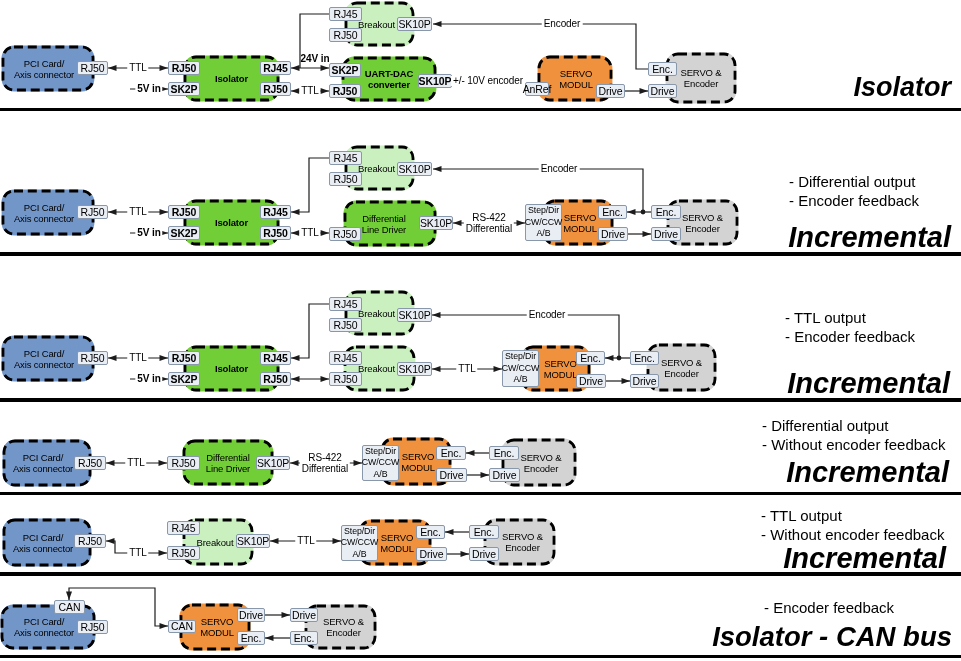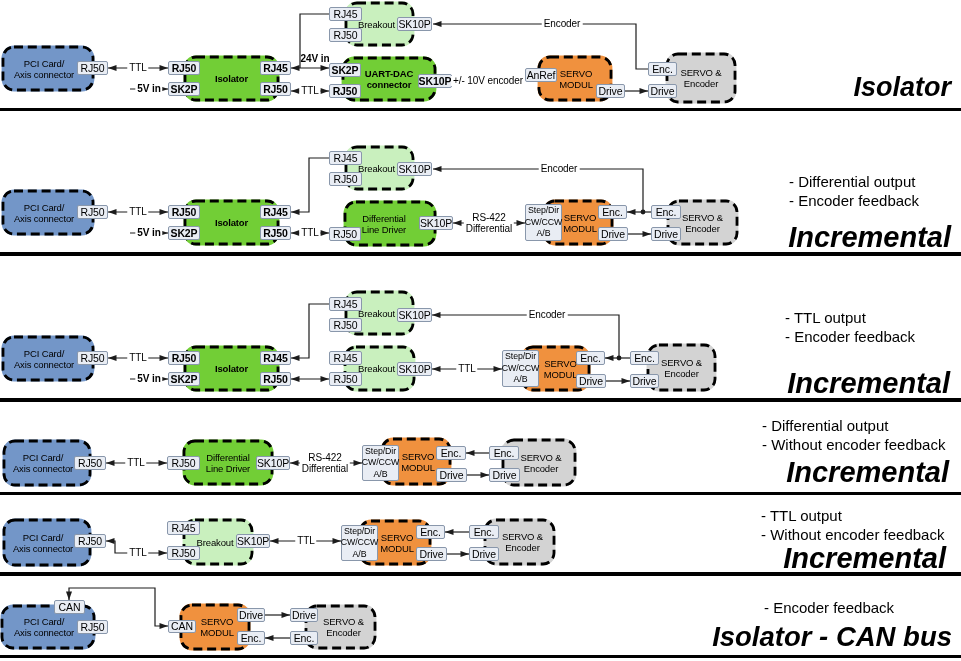--- a/index.html
+++ b/index.html
@@ -189,42 +189,42 @@
 Axis connector</div>
       </div>
 <div class="box" style="left:185px;top:57px;width:93px;height:43px">
         <div class="box-label bold" style="">Isolator</div>
       </div>
 <div class="box" style="left:346px;top:3px;width:67px;height:42px">
         <div class="box-label" style="transform:translateX(-3px);">Breakout</div>
       </div>
 <div class="box" style="left:343px;top:58px;width:92px;height:42px">
         <div class="box-label bold" style="">UART-DAC
-connector</div>
+converter</div>
       </div>
 <div class="box" style="left:539px;top:57px;width:72px;height:43px">
         <div class="box-label" style="transform:translateX(1px);">SERVO
 MODUL</div>
       </div>
 <div class="box" style="left:667px;top:54px;width:68px;height:48px">
         <div class="box-label" style="">SERVO &amp;
 Encoder</div>
       </div>
 <div class="tag" style="left:77px;top:61px;width:31px;height:14px">RJ50</div>
 <div class="tag bold" style="left:168px;top:61px;width:32px;height:14px">RJ50</div>
 <div class="tag bold" style="left:168px;top:82px;width:32px;height:14px">SK2P</div>
 <div class="tag bold" style="left:260px;top:61px;width:31px;height:14px">RJ45</div>
 <div class="tag bold" style="left:260px;top:82px;width:31px;height:14px">RJ50</div>
 <div class="tag" style="left:329px;top:7px;width:33px;height:14px">RJ45</div>
 <div class="tag" style="left:329px;top:28px;width:33px;height:14px">RJ50</div>
 <div class="tag" style="left:397px;top:17px;width:35px;height:14px">SK10P</div>
 <div class="tag bold" style="left:329px;top:63px;width:32px;height:14px">SK2P</div>
 <div class="tag bold" style="left:329px;top:84px;width:32px;height:14px">RJ50</div>
 <div class="tag bold" style="left:418px;top:74px;width:34px;height:14px">SK10P</div>
-<div class="tag" style="left:525px;top:68px;width:32px;height:14px">AnRef</div>
+<div class="tag" style="left:525px;top:82px;width:24px;height:14px">AnRef</div>
 <div class="tag" style="left:596px;top:84px;width:29px;height:14px">Drive</div>
 <div class="tag" style="left:648px;top:62px;width:29px;height:14px">Enc.</div>
 <div class="tag" style="left:648px;top:84px;width:29px;height:14px">Drive</div>
 <div class="wlabel" style="left:138px;top:68px">TTL</div>
 <div class="wlabel bold" style="left:149px;top:89px">5V in</div>
 <div class="wlabel bold nobg" style="left:315px;top:59px">24V in</div>
 <div class="wlabel" style="left:310px;top:91px">TTL</div>
 <div class="wlabel" style="left:488px;top:81px">+/- 10V encoder</div>
 <div class="wlabel" style="left:562px;top:24px">Encoder</div>
 <div class="row-title" style="right:10px;top:74px;font-size:27px">Isolator</div>

